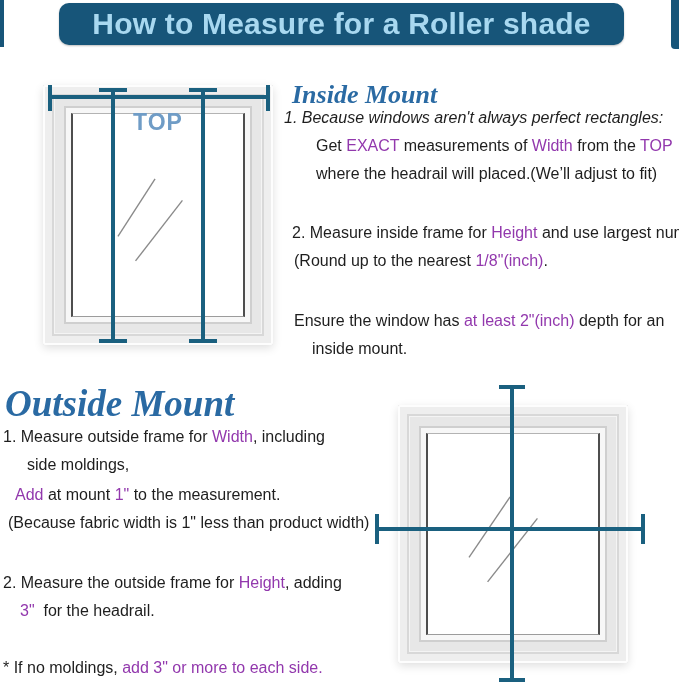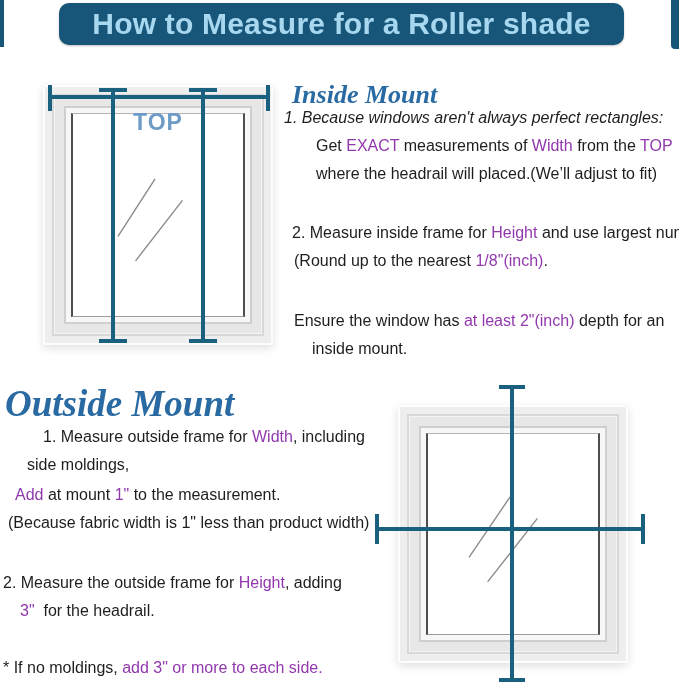--- a/index.html
+++ b/index.html
@@ -82,21 +82,21 @@
   <div class="sec-heading h-inside">Inside Mount</div>
   <div class="tline" style="left:284px;top:108px;font-style:italic;"><span>1. Because windows aren't always perfect rectangles:</span></div>
   <div class="tline" style="left:316px;top:136px;"><span>Get </span><span class="c-purple">EXACT</span><span> measurements of </span><span class="c-purple">Width</span><span> from the </span><span class="c-purple">TOP</span></div>
   <div class="tline" style="left:316px;top:164px;"><span>where the headrail will placed.(We’ll adjust to fit)</span></div>
   <div class="tline" style="left:292px;top:223px;"><span>2. Measure inside frame for </span><span class="c-purple">Height</span><span> and use largest number</span></div>
   <div class="tline" style="left:294px;top:251px;"><span>(Round up to the nearest </span><span class="c-purple">1/8"(inch)</span><span>.</span></div>
   <div class="tline" style="left:294px;top:311px;"><span>Ensure the window has </span><span class="c-purple">at least 2"(inch)</span><span> depth for an</span></div>
   <div class="tline" style="left:294px;top:339px;margin-left:18px;"><span>inside mount.</span></div>
 
   <div class="sec-heading h-outside">Outside Mount</div>
-  <div class="tline" style="left:3px;top:427px;margin-left:40px;"><span>1. Measure outside frame for </span><span class="c-purple">Width</span><span>, including</span></div>
+  <div class="tline" style="left:3px;top:427px;"><span>1. Measure outside frame for </span><span class="c-purple">Width</span><span>, including</span></div>
   <div class="tline" style="left:27px;top:455px;"><span>side moldings,</span></div>
   <div class="tline" style="left:15px;top:485px;"><span class="c-purple">Add</span><span> at mount </span><span class="c-purple">1"</span><span> to the measurement.</span></div>
   <div class="tline" style="left:8px;top:513px;"><span>(Because fabric width is 1" less than product width)</span></div>
   <div class="tline" style="left:3px;top:573px;"><span>2. Measure the outside frame for </span><span class="c-purple">Height</span><span>, adding</span></div>
   <div class="tline" style="left:20px;top:601px;"><span class="c-purple">3"</span><span>  for the headrail.</span></div>
   <div class="tline" style="left:3px;top:658px;"><span>* If no moldings, </span><span class="c-purple">add 3" or more to each side.</span></div>
 
   <div class="figure" style="left:372px;top:375px;width:307px;height:310px;">
     <div class="window" style="left:26px;top:30px;width:230px;height:258px;">
       <div class="glass">

